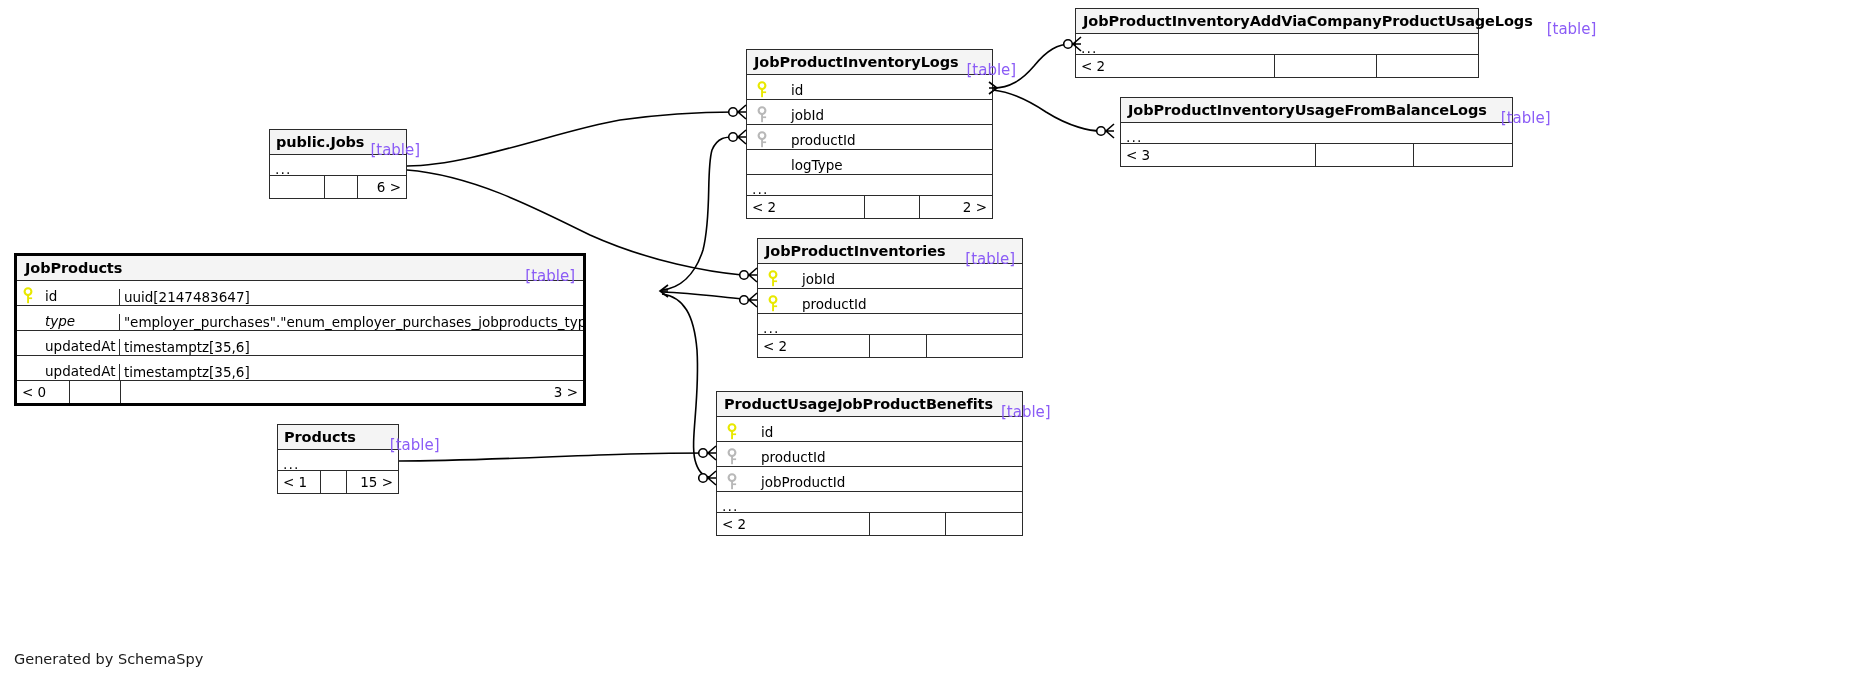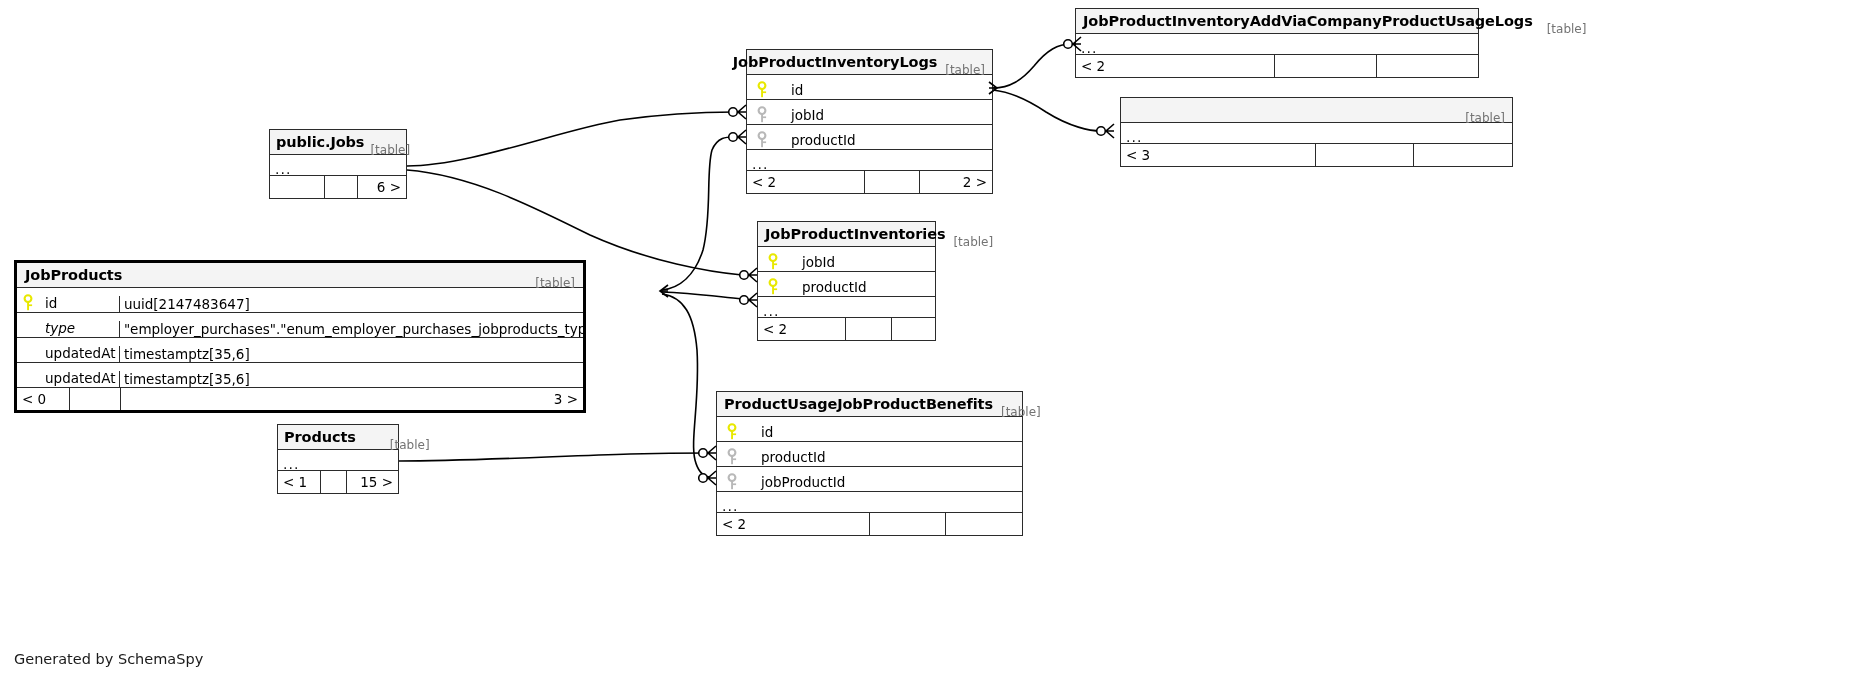--- a/index.html
+++ b/index.html
@@ -50,22 +50,22 @@
     padding: 0 8px;
     height: 25px;
   }
   .t-header .t-name {
     font-weight: bold;
     font-size: 14.5px;
     letter-spacing: -0.1px;
     white-space: nowrap;
   }
   .t-header .t-tag {
-    font-size: 12px;
-    color: #737373;
+    font-size: 15px;
+    color: #8b5cf6;
     margin-left: auto;
     padding-left: 14px;
     white-space: nowrap;
     margin-top: 15px;
   }
   .t-row {
     display: flex;
     align-items: flex-end;
     height: 25px;
     border-bottom: 1px solid #2b2b2b;
@@ -203,21 +203,21 @@
   </svg>
 
   <svg class="conn" style="left:655px; top:283px;" width="14" height="16" viewBox="0 0 14 16">
     <path d="M13,2 L5,8 L13,14 M5,8 L13,8" fill="none" stroke="#000" stroke-width="1.6"></path>
   </svg>
 
   <svg class="conn" style="left:988px; top:80px;" width="14" height="16" viewBox="0 0 14 16">
     <path d="M1,2 L9,8 L1,14 M9,8 L1,8" fill="none" stroke="#000" stroke-width="1.6"></path>
   </svg>
 
-  <div class="table-node thick" style="left:14px; top:260px; width:572px;">
+  <div class="table-node thick" style="left:14px; top:253px; width:572px;">
     <div class="t-header">
       <span class="t-name">JobProducts</span>
       <span class="t-tag">[table]</span>
     </div>
 
     <div class="t-row">
       <span class="col-name" style="width:115px;">
         <span class="key">
           <svg width="14" height="18" viewBox="0 0 14 18">
               <circle cx="5" cy="4.6" r="3.4" fill="none" stroke="#e8e800" stroke-width="2.1"></circle>
@@ -281,21 +281,21 @@
     </div>
     <div class="ellipsis-row">...</div>
     <div class="foot-row">
       <span class="foot-cell left" style="width:43px;">&lt; 1</span>
       <span class="foot-cell" style="width:26px;"></span>
       <span class="foot-cell right" style="width:53px;text-align:center;">15 &gt;</span>
     </div>
   </div>
 
   <div class="table-node" style="left:746px; top:49px; width:247px;">
-    <div class="t-header" style="padding:0 7px;justify-content:flex-end;">
+    <div class="t-header" style="padding:0 7px;">
       <span class="t-name">JobProductInventoryLogs</span>
       <span class="t-tag" style="padding-left:8px;">[table]</span>
     </div>
     <div class="t-row">
       <span class="col-name" style="width:100%; padding-left:10px;">
         <span class="key">
           <svg width="14" height="18" viewBox="0 0 14 18">
               <circle cx="5" cy="4.6" r="3.4" fill="none" stroke="#e8e800" stroke-width="2.1"></circle>
               <rect x="4.1" y="7" width="1.9" height="9.2" fill="#e8e800"></rect>
               <rect x="6" y="10.4" width="3.1" height="1.7" fill="#e8e800"></rect>
@@ -321,29 +321,35 @@
         <span class="key">
           <svg width="14" height="18" viewBox="0 0 14 18">
               <circle cx="5" cy="4.6" r="3.4" fill="none" stroke="#b8b8b8" stroke-width="2.1"></circle>
               <rect x="4.1" y="7" width="1.9" height="9.2" fill="#b8b8b8"></rect>
               <rect x="6" y="10.4" width="3.1" height="1.7" fill="#b8b8b8"></rect>
             </svg>
         </span>
         <span style="margin-left:12px;">productId</span>
       </span>
     </div>
+    <div class="t-row">
+      <span class="col-name" style="width:100%; padding-left:10px;">
+        <span class="key blank"></span>
+        <span style="margin-left:12px;">logType</span>
+      </span>
+    </div>
     <div class="ellipsis-row">...</div>
     <div class="foot-row">
       <span class="foot-cell left" style="width:117px;">&lt; 2</span>
       <span class="foot-cell" style="width:55px;"></span>
       <span class="foot-cell right" style="width:73px;">2 &gt;</span>
     </div>
   </div>
 
-  <div class="table-node" style="left:757px; top:221px; width:179px;">
+  <div class="table-node" style="left:757px; top:238px; width:266px;">
     <div class="t-header" style="padding:0 7px;">
       <span class="t-name">JobProductInventories</span>
       <span class="t-tag" style="padding-left:8px;">[table]</span>
     </div>
     <div class="t-row">
       <span class="col-name" style="width:100%; padding-left:10px;">
         <span class="key">
           <svg width="14" height="18" viewBox="0 0 14 18">
               <circle cx="5" cy="4.6" r="3.4" fill="none" stroke="#e8e800" stroke-width="2.1"></circle>
               <rect x="4.1" y="7" width="1.9" height="9.2" fill="#e8e800"></rect>
@@ -430,20 +436,21 @@
     <div class="ellipsis-row">...</div>
     <div class="foot-row">
       <span class="foot-cell left" style="width:237px;">&lt; 2</span>
       <span class="foot-cell" style="width:120px;"></span>
       <span class="foot-cell right" style="width:121px;"></span>
     </div>
   </div>
 
   <div class="table-node" style="left:1120px; top:97px; width:393px;">
     <div class="t-header" style="padding:0 7px;">
+      <span class="t-name">JobProductInventoryUsageFromBalanceLogs</span>
       <span class="t-tag">[table]</span>
     </div>
     <div class="ellipsis-row">...</div>
     <div class="foot-row">
       <span class="foot-cell left" style="width:195px;">&lt; 3</span>
       <span class="foot-cell" style="width:98px;"></span>
       <span class="foot-cell right" style="width:99px;"></span>
     </div>
   </div>
 

